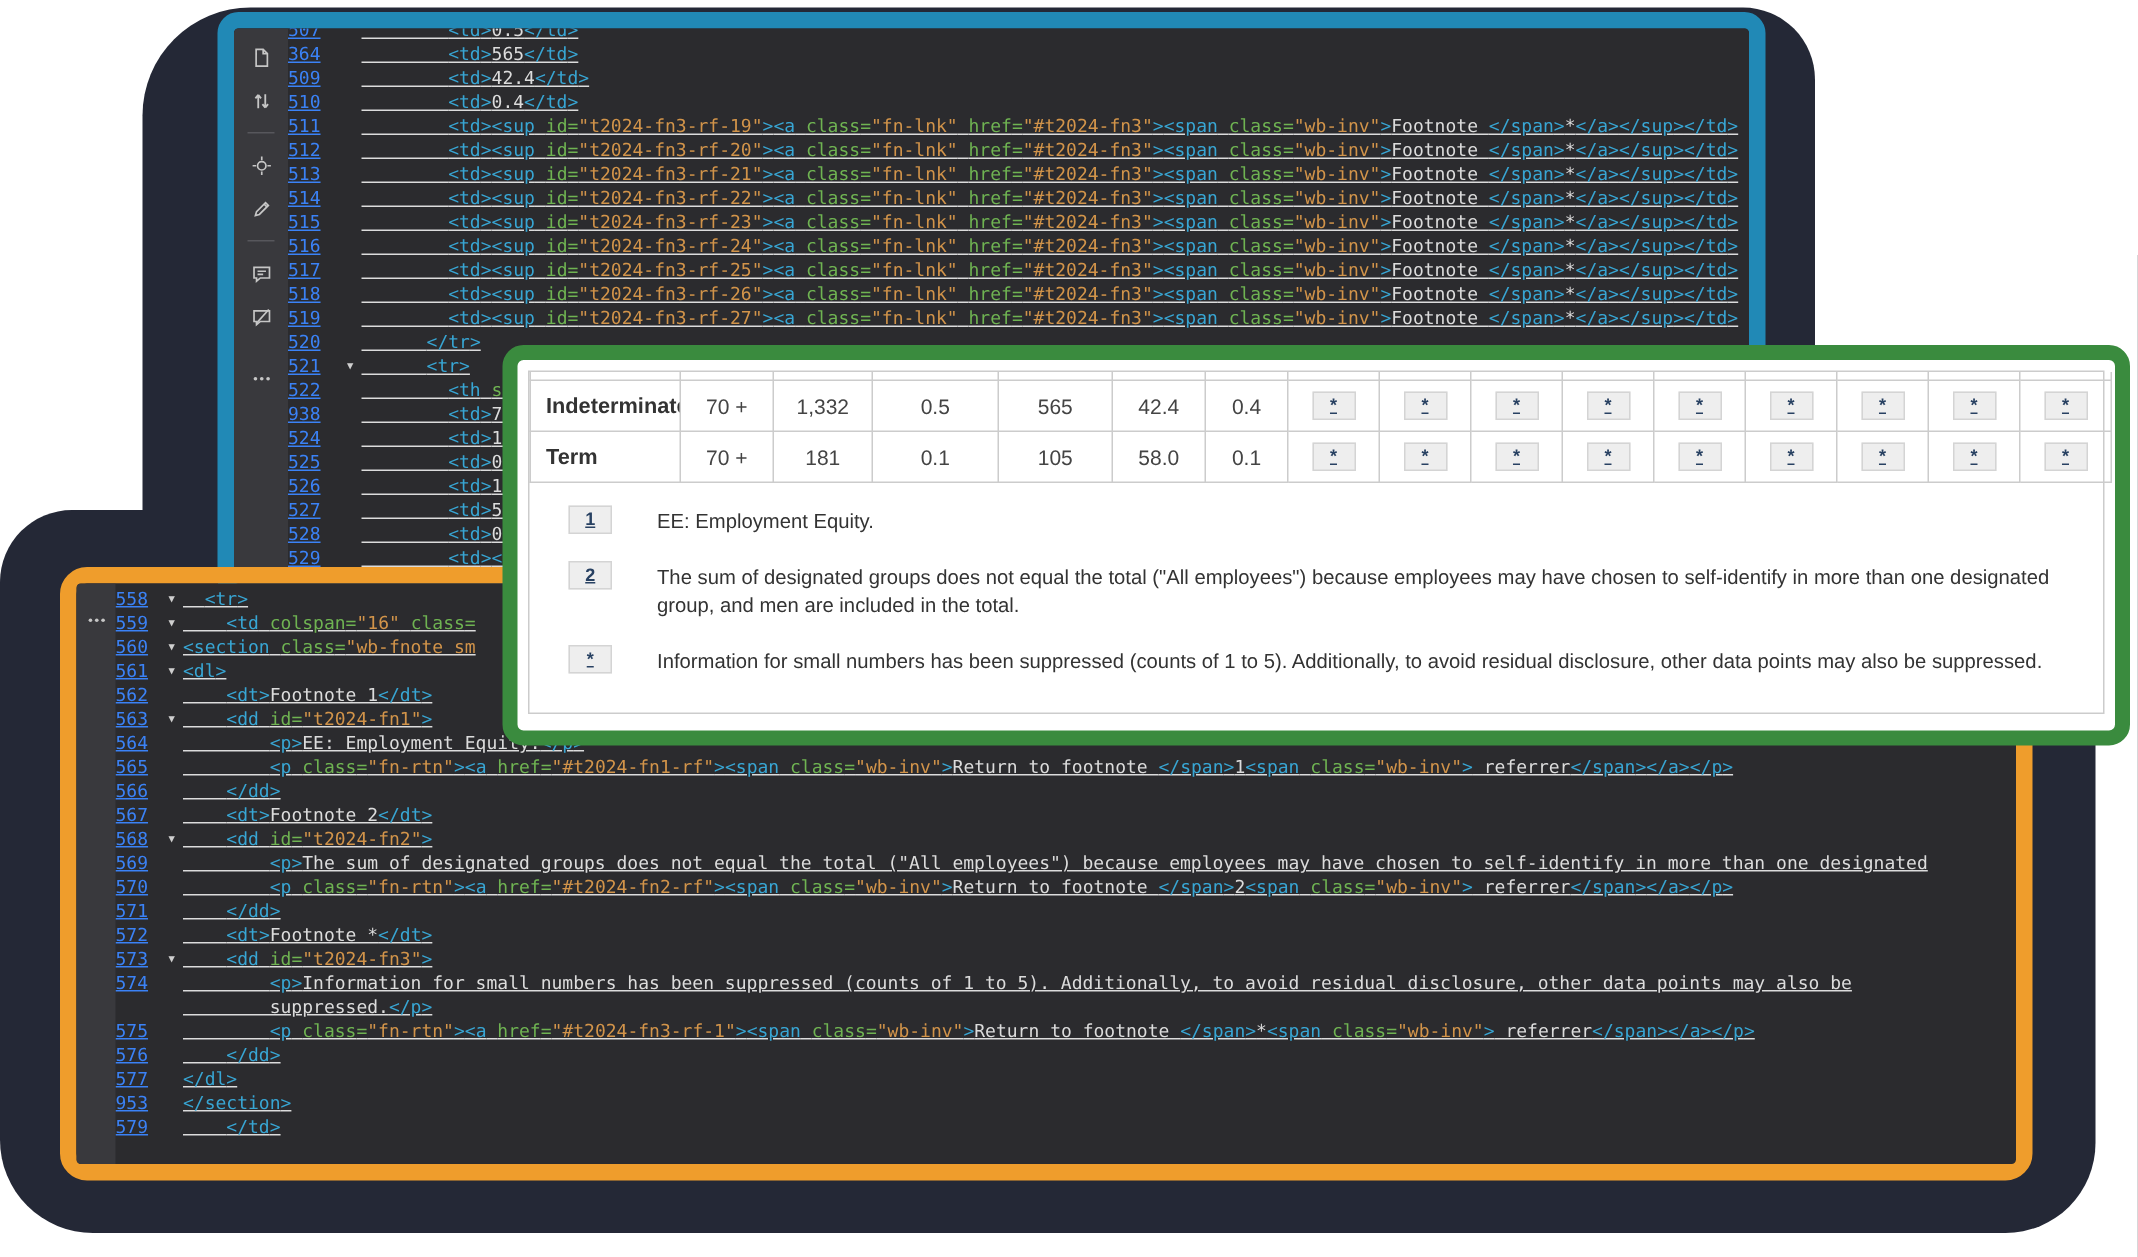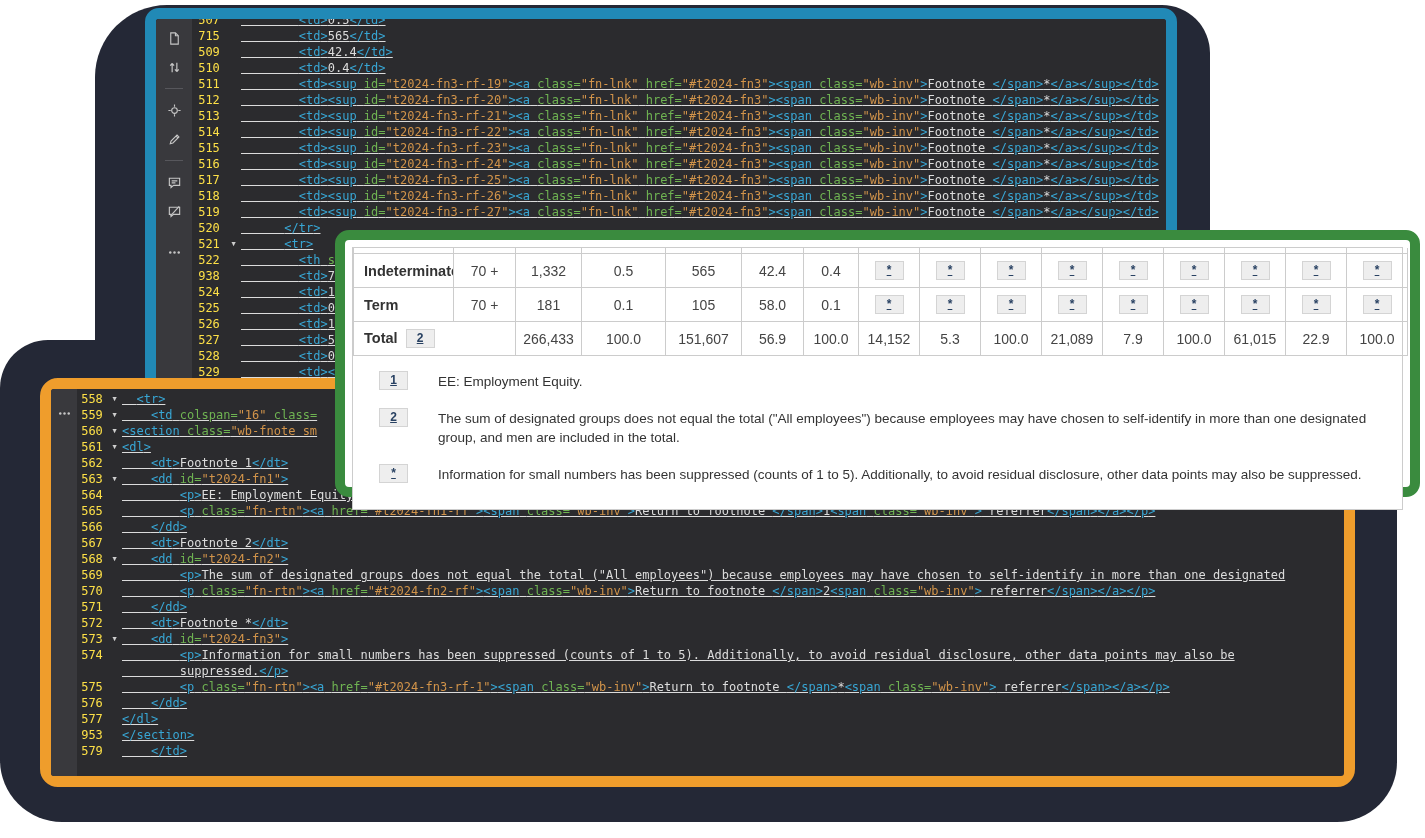--- a/index.html
+++ b/index.html
@@ -22,21 +22,21 @@
   .tstrip-top{width:36px;}
   .tstrip-narrow{width:26px;padding-top:14px;}
   .tico{width:20px;height:20px;display:flex;align-items:center;justify-content:center;margin-bottom:9px;cursor:pointer;}
   .tico svg{display:block;}
   .tdiv{width:18px;height:1px;background:#57575c;margin:2px 0 11px 0;}
   .codearea{flex:1;overflow:hidden;font-family:"DejaVu Sans Mono","Liberation Mono",monospace;
             font-size:12px;line-height:16px;padding-top:0;}
   .codearea.clip-first{margin-top:-7px;}
   .codearea.pad-top{padding-top:2px;}
   .cl{display:flex;height:16px;white-space:pre;}
-  .ln{flex:0 0 34px;text-align:center;color:#fde047;user-select:none;}
+  .ln{flex:0 0 34px;text-align:left;color:#3b82f6;user-select:none;text-decoration:underline;}
   .ln-sm{flex:0 0 30px;}
   .fold{flex:0 0 15px;text-align:center;color:#cfcfcf;font-size:7px;line-height:16px;}
   .code{white-space:pre;color:#dcdcdc;text-decoration:underline;}
   .t-tag{color:#38a6d4;}
   .t-attr{color:#6fb352;}
   .t-str{color:#d2944a;}
   .t-txt{color:#dcdcdc;}
 
   
   .gc-content{margin:7px;border:1px solid #cccccc;background:#fff;color:#333;}
@@ -104,21 +104,21 @@
           <div class="tico" style="margin-top: 12px;">
             <svg width="15" height="15" viewBox="0 0 16 16" fill="#c6c6c6">
               <circle cx="3.5" cy="8" r="1.3"></circle>
               <circle cx="8" cy="8" r="1.3"></circle>
               <circle cx="12.5" cy="8" r="1.3"></circle>
             </svg>
           </div>
         </div>
       <div class="codearea clip-first" id="code-top">
           <div class="cl"><span class="ln">507</span><span class="fold"></span><span class="code"><span class="t-txt">        </span><span class="t-tag">&lt;td</span><span class="t-tag">&gt;</span><span class="t-txt">0.5</span><span class="t-tag">&lt;/td</span><span class="t-tag">&gt;</span></span></div>
-          <div class="cl"><span class="ln">715</span><span class="fold"></span><span class="code"><span class="t-txt">        </span><span class="t-tag">&lt;td</span><span class="t-tag">&gt;</span><span class="t-txt">565</span><span class="t-tag">&lt;/td</span><span class="t-tag">&gt;</span></span></div>
+          <div class="cl"><span class="ln">364</span><span class="fold"></span><span class="code"><span class="t-txt">        </span><span class="t-tag">&lt;td</span><span class="t-tag">&gt;</span><span class="t-txt">565</span><span class="t-tag">&lt;/td</span><span class="t-tag">&gt;</span></span></div>
           <div class="cl"><span class="ln">509</span><span class="fold"></span><span class="code"><span class="t-txt">        </span><span class="t-tag">&lt;td</span><span class="t-tag">&gt;</span><span class="t-txt">42.4</span><span class="t-tag">&lt;/td</span><span class="t-tag">&gt;</span></span></div>
           <div class="cl"><span class="ln">510</span><span class="fold"></span><span class="code"><span class="t-txt">        </span><span class="t-tag">&lt;td</span><span class="t-tag">&gt;</span><span class="t-txt">0.4</span><span class="t-tag">&lt;/td</span><span class="t-tag">&gt;</span></span></div>
           <div class="cl"><span class="ln">511</span><span class="fold"></span><span class="code"><span class="t-txt">        </span><span class="t-tag">&lt;td</span><span class="t-tag">&gt;</span><span class="t-tag">&lt;sup</span><span class="t-txt"> </span><span class="t-attr">id</span><span class="t-attr">=</span><span class="t-str">"t2024-fn3-rf-19"</span><span class="t-tag">&gt;</span><span class="t-tag">&lt;a</span><span class="t-txt"> </span><span class="t-attr">class</span><span class="t-attr">=</span><span class="t-str">"fn-lnk"</span><span class="t-txt"> </span><span class="t-attr">href</span><span class="t-attr">=</span><span class="t-str">"#t2024-fn3"</span><span class="t-tag">&gt;</span><span class="t-tag">&lt;span</span><span class="t-txt"> </span><span class="t-attr">class</span><span class="t-attr">=</span><span class="t-str">"wb-inv"</span><span class="t-tag">&gt;</span><span class="t-txt">Footnote </span><span class="t-tag">&lt;/span</span><span class="t-tag">&gt;</span><span class="t-txt">*</span><span class="t-tag">&lt;/a</span><span class="t-tag">&gt;</span><span class="t-tag">&lt;/sup</span><span class="t-tag">&gt;</span><span class="t-tag">&lt;/td</span><span class="t-tag">&gt;</span></span></div>
           <div class="cl"><span class="ln">512</span><span class="fold"></span><span class="code"><span class="t-txt">        </span><span class="t-tag">&lt;td</span><span class="t-tag">&gt;</span><span class="t-tag">&lt;sup</span><span class="t-txt"> </span><span class="t-attr">id</span><span class="t-attr">=</span><span class="t-str">"t2024-fn3-rf-20"</span><span class="t-tag">&gt;</span><span class="t-tag">&lt;a</span><span class="t-txt"> </span><span class="t-attr">class</span><span class="t-attr">=</span><span class="t-str">"fn-lnk"</span><span class="t-txt"> </span><span class="t-attr">href</span><span class="t-attr">=</span><span class="t-str">"#t2024-fn3"</span><span class="t-tag">&gt;</span><span class="t-tag">&lt;span</span><span class="t-txt"> </span><span class="t-attr">class</span><span class="t-attr">=</span><span class="t-str">"wb-inv"</span><span class="t-tag">&gt;</span><span class="t-txt">Footnote </span><span class="t-tag">&lt;/span</span><span class="t-tag">&gt;</span><span class="t-txt">*</span><span class="t-tag">&lt;/a</span><span class="t-tag">&gt;</span><span class="t-tag">&lt;/sup</span><span class="t-tag">&gt;</span><span class="t-tag">&lt;/td</span><span class="t-tag">&gt;</span></span></div>
           <div class="cl"><span class="ln">513</span><span class="fold"></span><span class="code"><span class="t-txt">        </span><span class="t-tag">&lt;td</span><span class="t-tag">&gt;</span><span class="t-tag">&lt;sup</span><span class="t-txt"> </span><span class="t-attr">id</span><span class="t-attr">=</span><span class="t-str">"t2024-fn3-rf-21"</span><span class="t-tag">&gt;</span><span class="t-tag">&lt;a</span><span class="t-txt"> </span><span class="t-attr">class</span><span class="t-attr">=</span><span class="t-str">"fn-lnk"</span><span class="t-txt"> </span><span class="t-attr">href</span><span class="t-attr">=</span><span class="t-str">"#t2024-fn3"</span><span class="t-tag">&gt;</span><span class="t-tag">&lt;span</span><span class="t-txt"> </span><span class="t-attr">class</span><span class="t-attr">=</span><span class="t-str">"wb-inv"</span><span class="t-tag">&gt;</span><span class="t-txt">Footnote </span><span class="t-tag">&lt;/span</span><span class="t-tag">&gt;</span><span class="t-txt">*</span><span class="t-tag">&lt;/a</span><span class="t-tag">&gt;</span><span class="t-tag">&lt;/sup</span><span class="t-tag">&gt;</span><span class="t-tag">&lt;/td</span><span class="t-tag">&gt;</span></span></div>
           <div class="cl"><span class="ln">514</span><span class="fold"></span><span class="code"><span class="t-txt">        </span><span class="t-tag">&lt;td</span><span class="t-tag">&gt;</span><span class="t-tag">&lt;sup</span><span class="t-txt"> </span><span class="t-attr">id</span><span class="t-attr">=</span><span class="t-str">"t2024-fn3-rf-22"</span><span class="t-tag">&gt;</span><span class="t-tag">&lt;a</span><span class="t-txt"> </span><span class="t-attr">class</span><span class="t-attr">=</span><span class="t-str">"fn-lnk"</span><span class="t-txt"> </span><span class="t-attr">href</span><span class="t-attr">=</span><span class="t-str">"#t2024-fn3"</span><span class="t-tag">&gt;</span><span class="t-tag">&lt;span</span><span class="t-txt"> </span><span class="t-attr">class</span><span class="t-attr">=</span><span class="t-str">"wb-inv"</span><span class="t-tag">&gt;</span><span class="t-txt">Footnote </span><span class="t-tag">&lt;/span</span><span class="t-tag">&gt;</span><span class="t-txt">*</span><span class="t-tag">&lt;/a</span><span class="t-tag">&gt;</span><span class="t-tag">&lt;/sup</span><span class="t-tag">&gt;</span><span class="t-tag">&lt;/td</span><span class="t-tag">&gt;</span></span></div>
           <div class="cl"><span class="ln">515</span><span class="fold"></span><span class="code"><span class="t-txt">        </span><span class="t-tag">&lt;td</span><span class="t-tag">&gt;</span><span class="t-tag">&lt;sup</span><span class="t-txt"> </span><span class="t-attr">id</span><span class="t-attr">=</span><span class="t-str">"t2024-fn3-rf-23"</span><span class="t-tag">&gt;</span><span class="t-tag">&lt;a</span><span class="t-txt"> </span><span class="t-attr">class</span><span class="t-attr">=</span><span class="t-str">"fn-lnk"</span><span class="t-txt"> </span><span class="t-attr">href</span><span class="t-attr">=</span><span class="t-str">"#t2024-fn3"</span><span class="t-tag">&gt;</span><span class="t-tag">&lt;span</span><span class="t-txt"> </span><span class="t-attr">class</span><span class="t-attr">=</span><span class="t-str">"wb-inv"</span><span class="t-tag">&gt;</span><span class="t-txt">Footnote </span><span class="t-tag">&lt;/span</span><span class="t-tag">&gt;</span><span class="t-txt">*</span><span class="t-tag">&lt;/a</span><span class="t-tag">&gt;</span><span class="t-tag">&lt;/sup</span><span class="t-tag">&gt;</span><span class="t-tag">&lt;/td</span><span class="t-tag">&gt;</span></span></div>
           <div class="cl"><span class="ln">516</span><span class="fold"></span><span class="code"><span class="t-txt">        </span><span class="t-tag">&lt;td</span><span class="t-tag">&gt;</span><span class="t-tag">&lt;sup</span><span class="t-txt"> </span><span class="t-attr">id</span><span class="t-attr">=</span><span class="t-str">"t2024-fn3-rf-24"</span><span class="t-tag">&gt;</span><span class="t-tag">&lt;a</span><span class="t-txt"> </span><span class="t-attr">class</span><span class="t-attr">=</span><span class="t-str">"fn-lnk"</span><span class="t-txt"> </span><span class="t-attr">href</span><span class="t-attr">=</span><span class="t-str">"#t2024-fn3"</span><span class="t-tag">&gt;</span><span class="t-tag">&lt;span</span><span class="t-txt"> </span><span class="t-attr">class</span><span class="t-attr">=</span><span class="t-str">"wb-inv"</span><span class="t-tag">&gt;</span><span class="t-txt">Footnote </span><span class="t-tag">&lt;/span</span><span class="t-tag">&gt;</span><span class="t-txt">*</span><span class="t-tag">&lt;/a</span><span class="t-tag">&gt;</span><span class="t-tag">&lt;/sup</span><span class="t-tag">&gt;</span><span class="t-tag">&lt;/td</span><span class="t-tag">&gt;</span></span></div>
           <div class="cl"><span class="ln">517</span><span class="fold"></span><span class="code"><span class="t-txt">        </span><span class="t-tag">&lt;td</span><span class="t-tag">&gt;</span><span class="t-tag">&lt;sup</span><span class="t-txt"> </span><span class="t-attr">id</span><span class="t-attr">=</span><span class="t-str">"t2024-fn3-rf-25"</span><span class="t-tag">&gt;</span><span class="t-tag">&lt;a</span><span class="t-txt"> </span><span class="t-attr">class</span><span class="t-attr">=</span><span class="t-str">"fn-lnk"</span><span class="t-txt"> </span><span class="t-attr">href</span><span class="t-attr">=</span><span class="t-str">"#t2024-fn3"</span><span class="t-tag">&gt;</span><span class="t-tag">&lt;span</span><span class="t-txt"> </span><span class="t-attr">class</span><span class="t-attr">=</span><span class="t-str">"wb-inv"</span><span class="t-tag">&gt;</span><span class="t-txt">Footnote </span><span class="t-tag">&lt;/span</span><span class="t-tag">&gt;</span><span class="t-txt">*</span><span class="t-tag">&lt;/a</span><span class="t-tag">&gt;</span><span class="t-tag">&lt;/sup</span><span class="t-tag">&gt;</span><span class="t-tag">&lt;/td</span><span class="t-tag">&gt;</span></span></div>
           <div class="cl"><span class="ln">518</span><span class="fold"></span><span class="code"><span class="t-txt">        </span><span class="t-tag">&lt;td</span><span class="t-tag">&gt;</span><span class="t-tag">&lt;sup</span><span class="t-txt"> </span><span class="t-attr">id</span><span class="t-attr">=</span><span class="t-str">"t2024-fn3-rf-26"</span><span class="t-tag">&gt;</span><span class="t-tag">&lt;a</span><span class="t-txt"> </span><span class="t-attr">class</span><span class="t-attr">=</span><span class="t-str">"fn-lnk"</span><span class="t-txt"> </span><span class="t-attr">href</span><span class="t-attr">=</span><span class="t-str">"#t2024-fn3"</span><span class="t-tag">&gt;</span><span class="t-tag">&lt;span</span><span class="t-txt"> </span><span class="t-attr">class</span><span class="t-attr">=</span><span class="t-str">"wb-inv"</span><span class="t-tag">&gt;</span><span class="t-txt">Footnote </span><span class="t-tag">&lt;/span</span><span class="t-tag">&gt;</span><span class="t-txt">*</span><span class="t-tag">&lt;/a</span><span class="t-tag">&gt;</span><span class="t-tag">&lt;/sup</span><span class="t-tag">&gt;</span><span class="t-tag">&lt;/td</span><span class="t-tag">&gt;</span></span></div>
@@ -245,37 +245,20 @@
               <td><a class="fnbox">*</a></td>
               <td><a class="fnbox">*</a></td>
               <td><a class="fnbox">*</a></td>
               <td><a class="fnbox">*</a></td>
               <td><a class="fnbox">*</a></td>
               <td><a class="fnbox">*</a></td>
               <td><a class="fnbox">*</a></td>
               <td><a class="fnbox">*</a></td>
               <td><a class="fnbox">*</a></td>
             </tr>
-            <tr>
-              <th class="rowhead" colspan="2">Total<a class="fnbox">2</a></th>
-              <td>266,433</td>
-              <td>100.0</td>
-              <td>151,607</td>
-              <td>56.9</td>
-              <td>100.0</td>
-              <td>14,152</td>
-              <td>5.3</td>
-              <td>100.0</td>
-              <td>21,089</td>
-              <td>7.9</td>
-              <td>100.0</td>
-              <td>61,015</td>
-              <td>22.9</td>
-              <td>100.0</td>
-            </tr>
           </tbody>
       </table>
       <div class="fnotes" id="fnotes">
           <div class="fnitem">
             <a class="fnbox">1</a>
             <div class="fntext">EE: Employment Equity.</div>
           </div>
           <div class="fnitem">
             <a class="fnbox">2</a>
             <div class="fntext">The sum of designated groups does not equal the total ("All employees") because employees may have chosen to self-identify in more than one designated group, and men are included in the total.</div>

